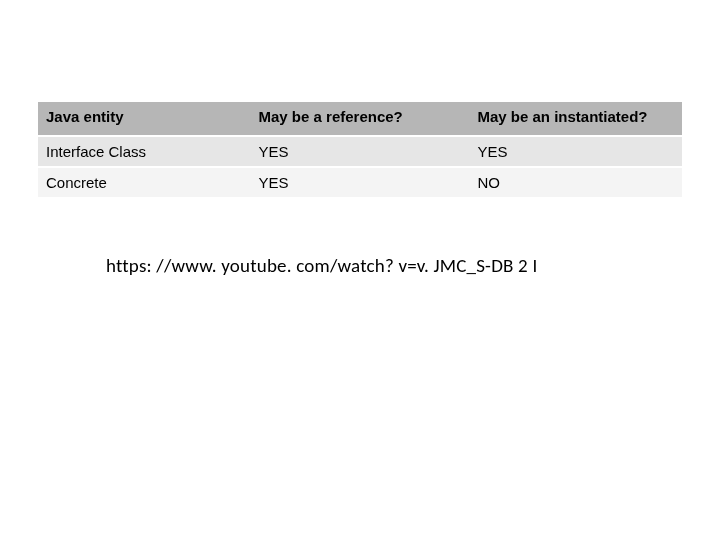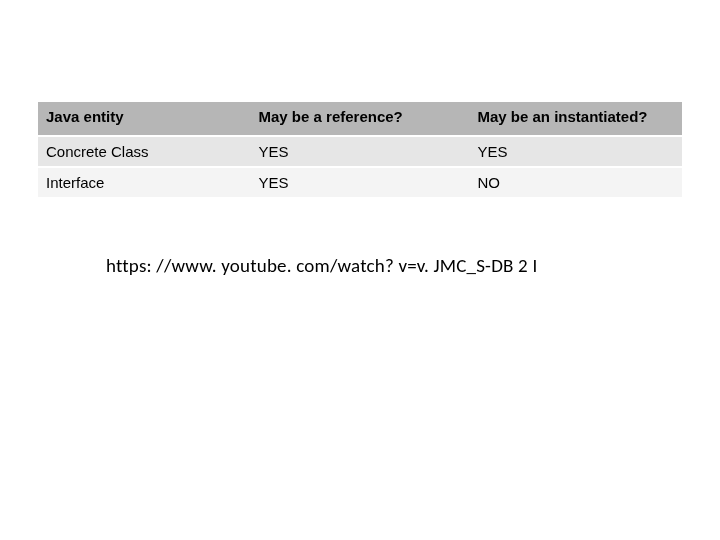--- a/index.html
+++ b/index.html
@@ -68,26 +68,26 @@
   <table>
     <thead>
       <tr>
         <th class="col1">Java entity</th>
         <th class="col2">May be a reference?</th>
         <th class="col3">May be an instantiated?</th>
       </tr>
     </thead>
     <tbody>
       <tr>
-        <td>Concrete Class</td>
+        <td>Interface Class</td>
         <td>YES</td>
         <td>YES</td>
       </tr>
       <tr>
-        <td>Interface</td>
+        <td>Concrete</td>
         <td>YES</td>
         <td>NO</td>
       </tr>
     </tbody>
   </table>
 
   <div class="url">https: //www. youtube. com/watch? v=v. JMC_S-DB 2 I</div>
 </div>
 
 </body></html>

